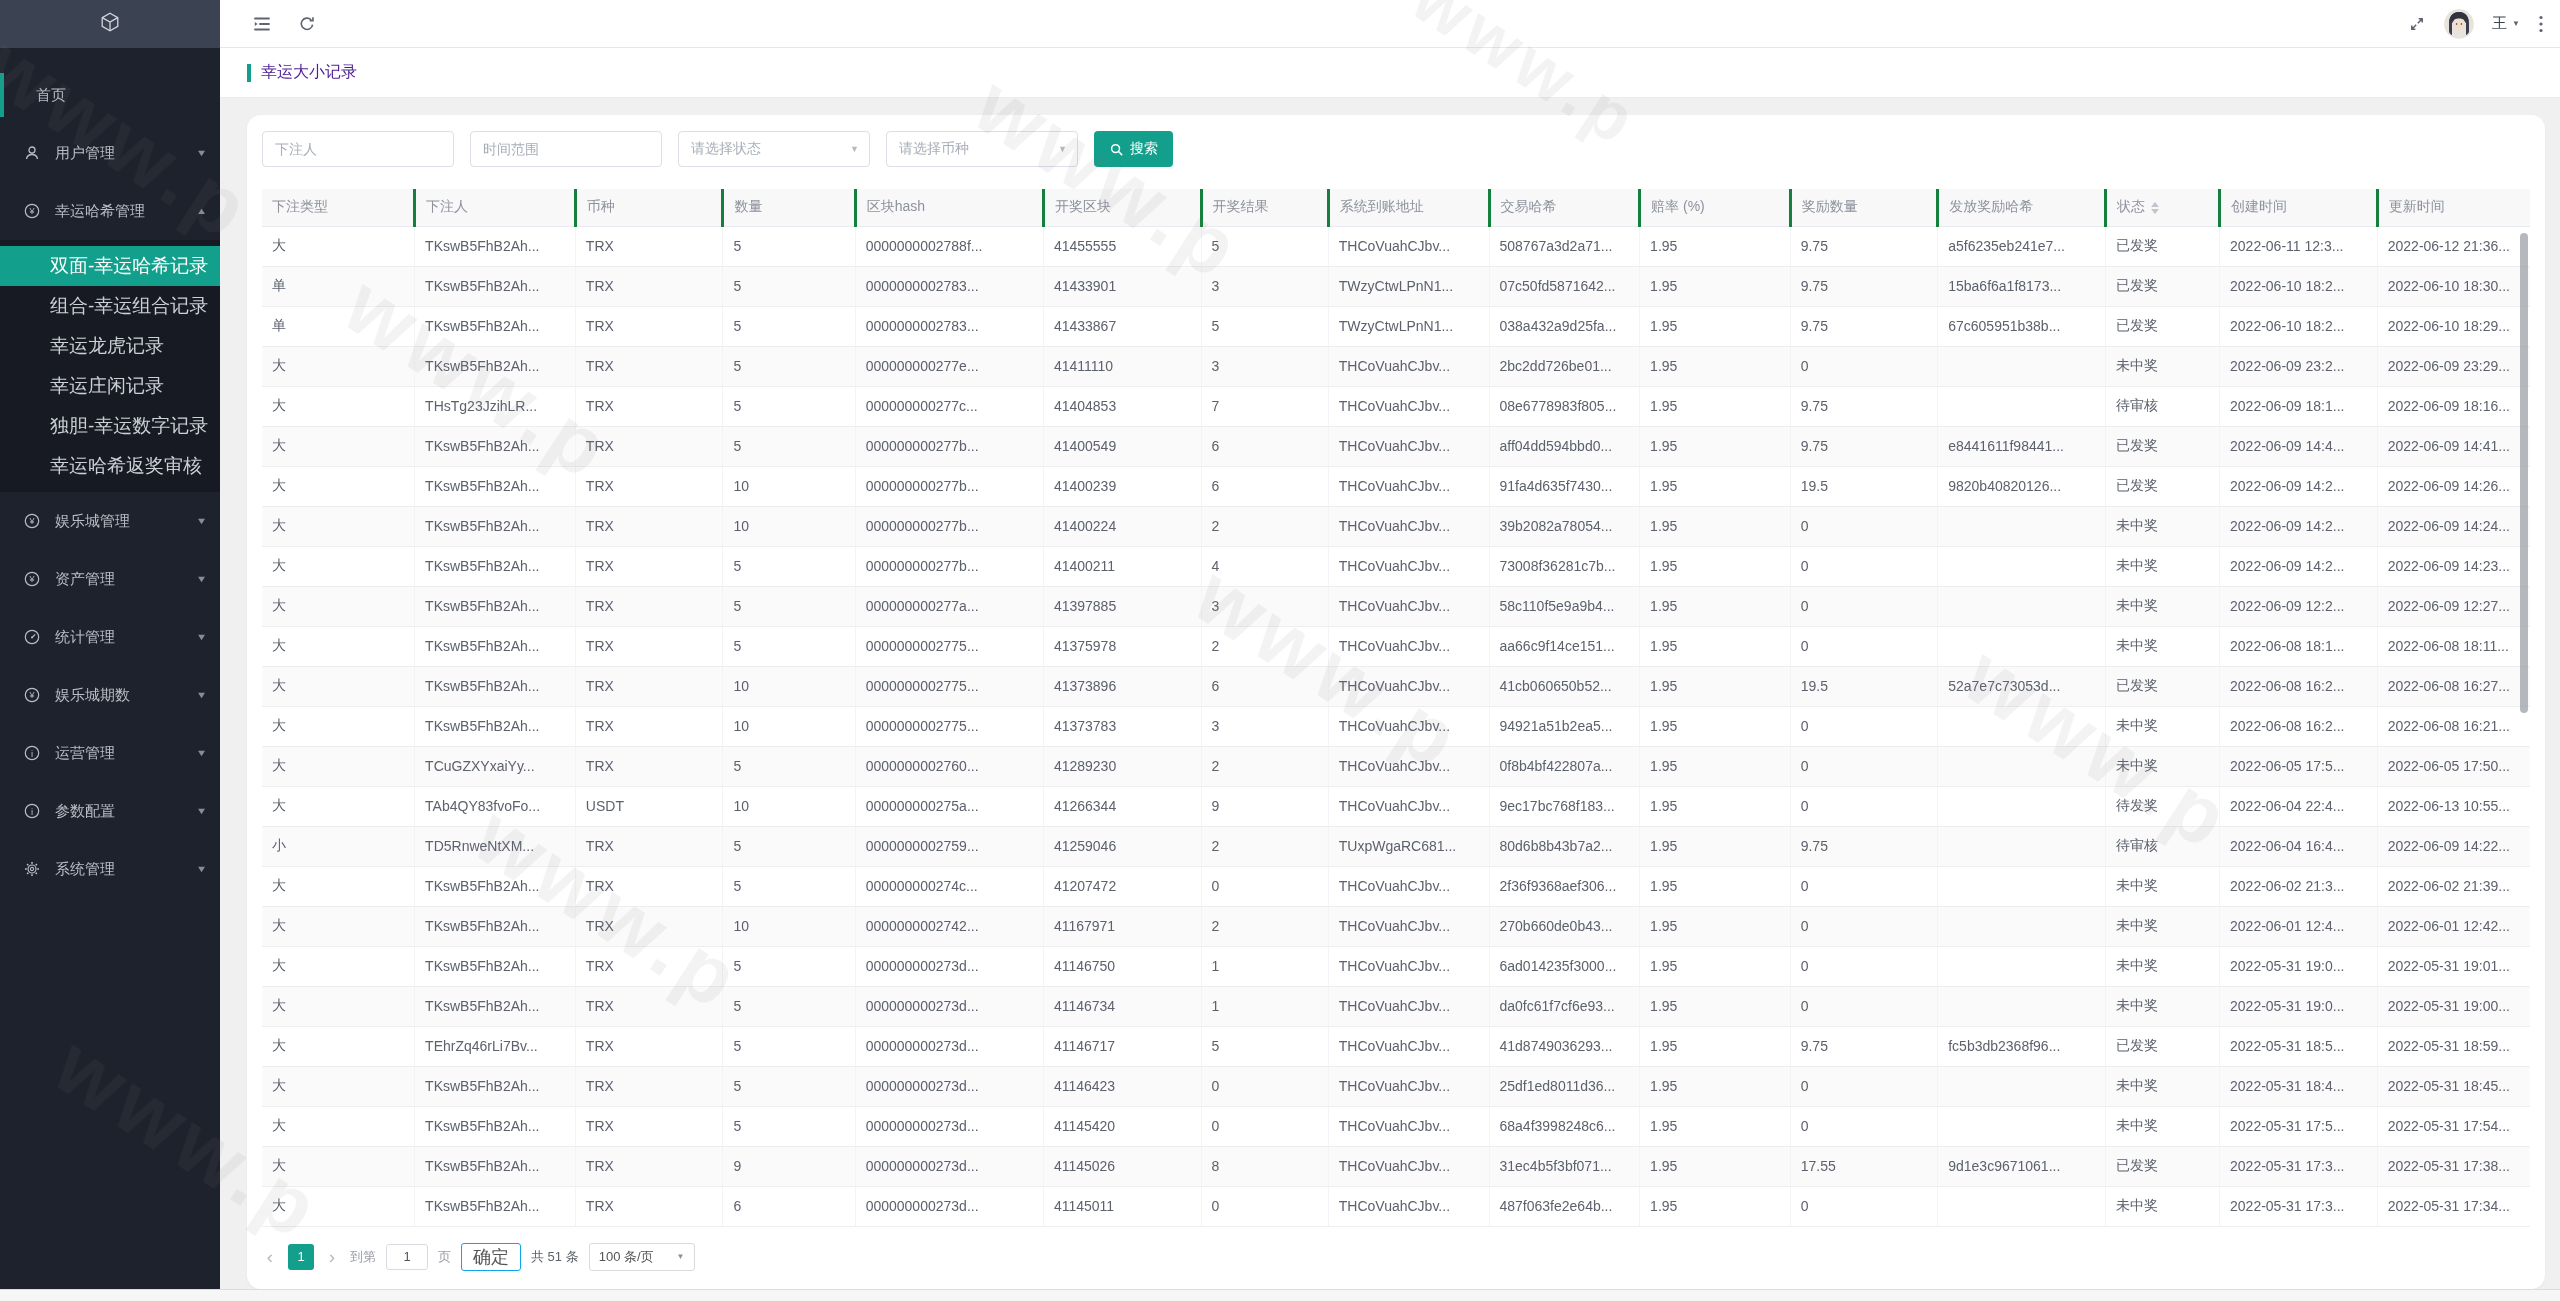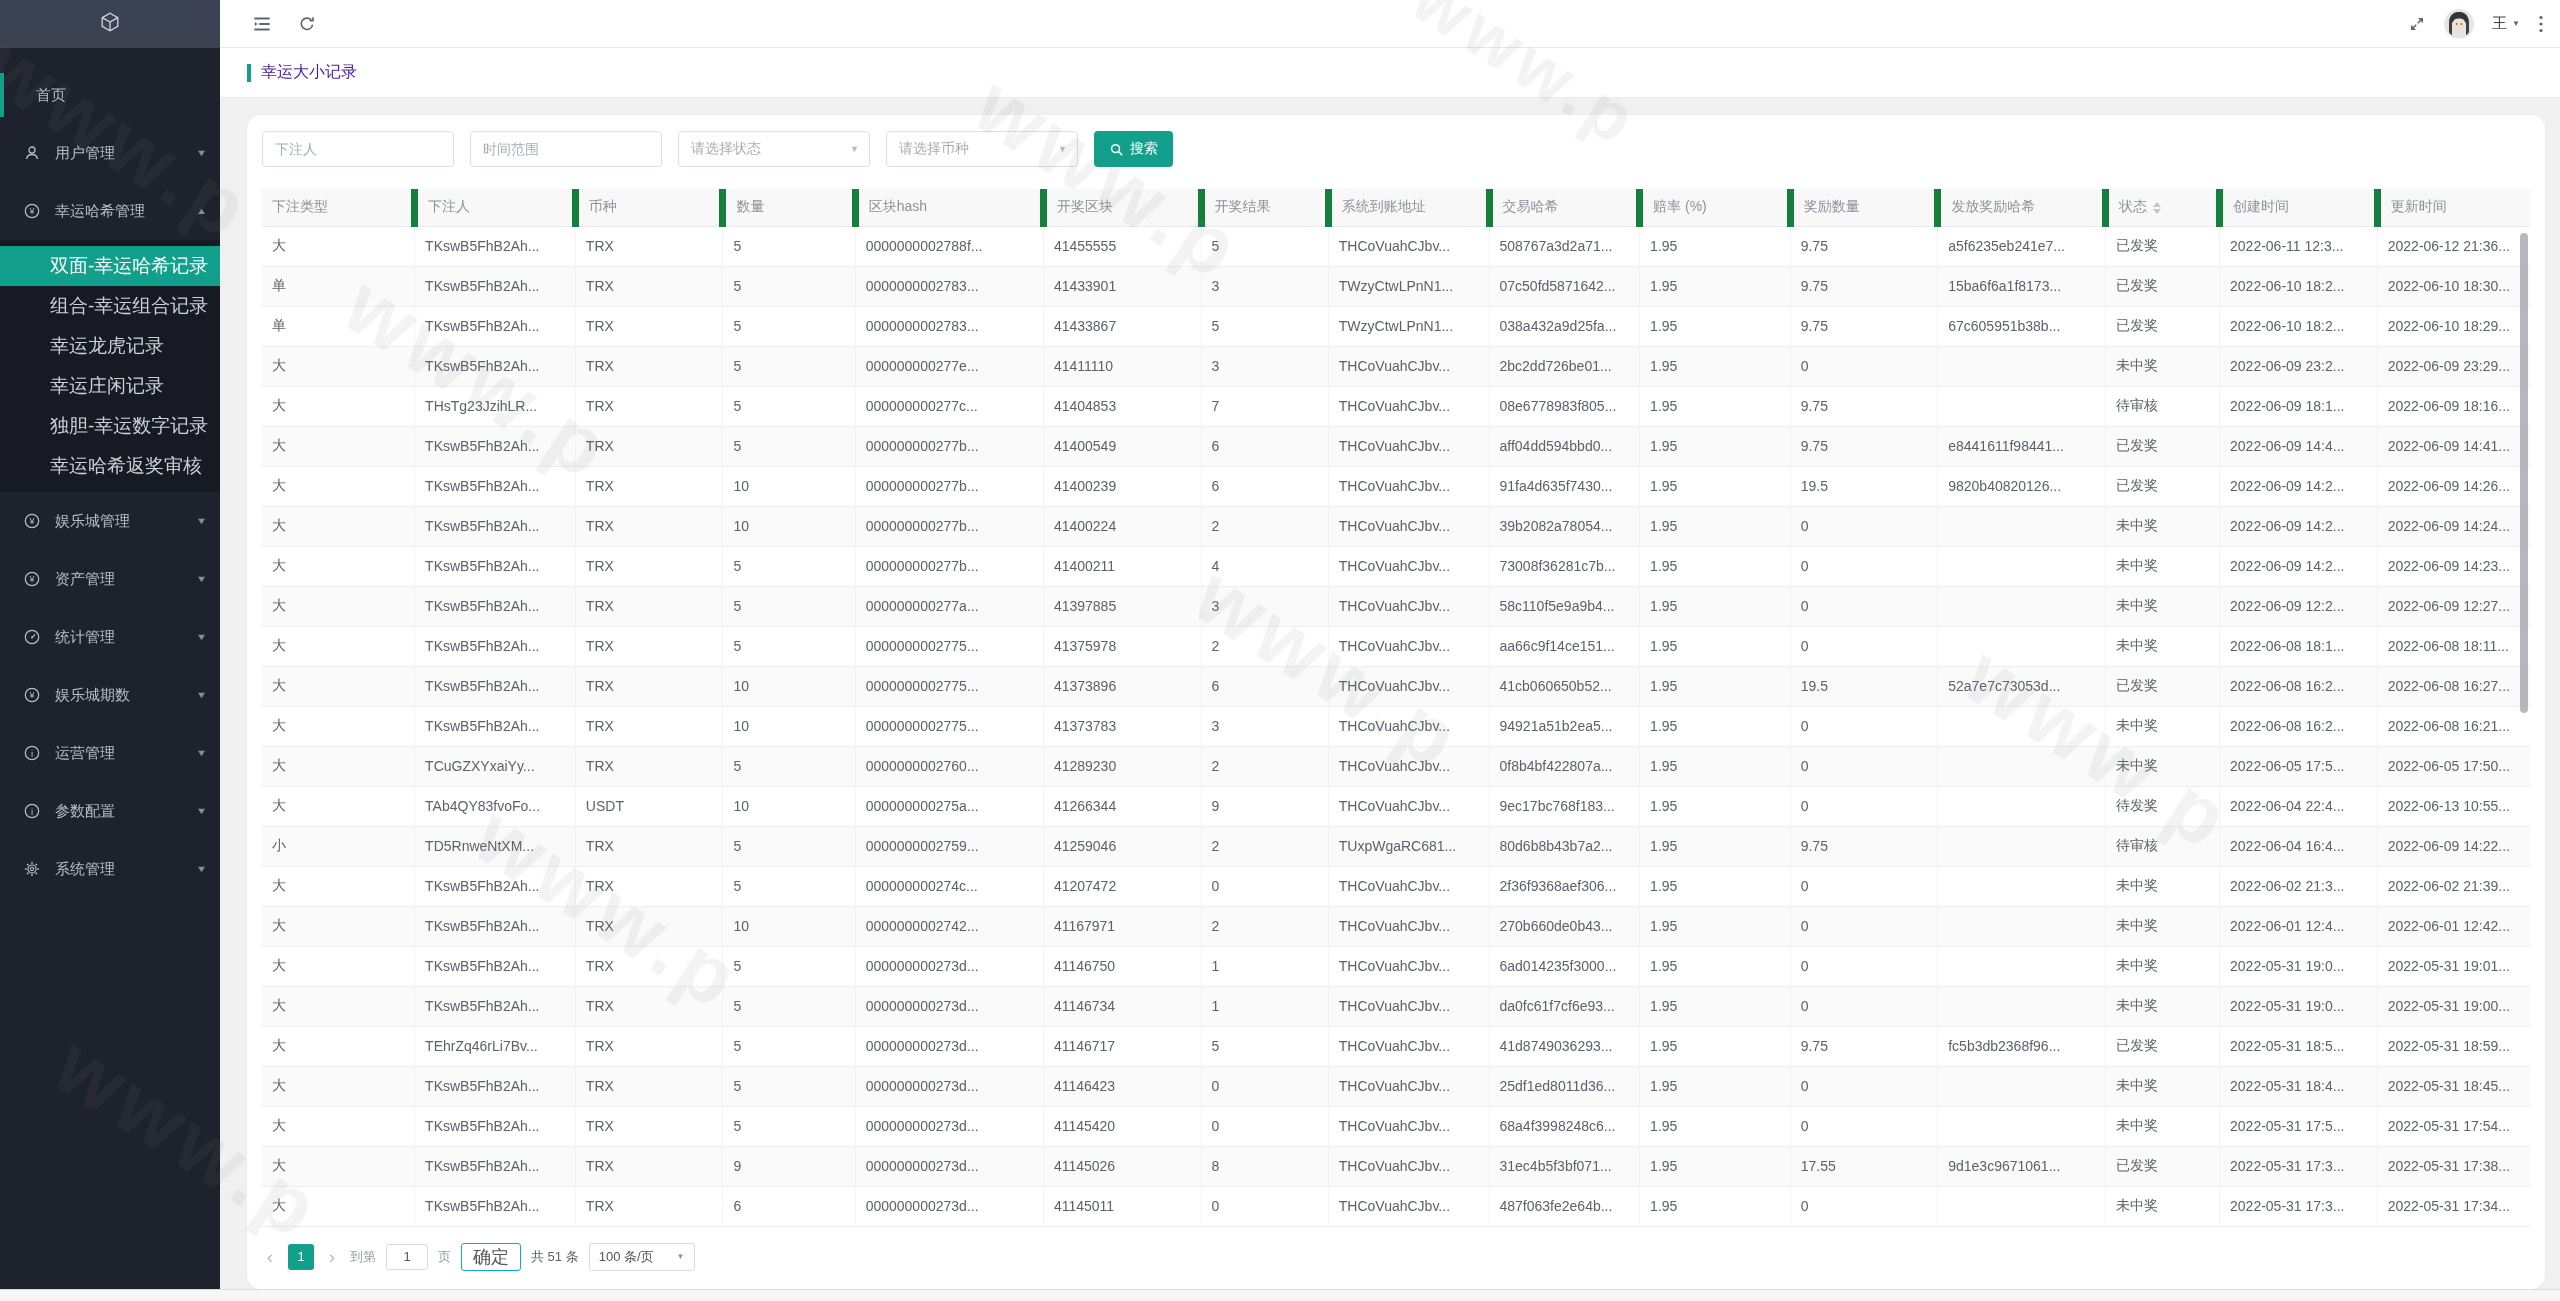--- a/index.html
+++ b/index.html
@@ -41,21 +41,21 @@
   ::placeholder{color:#a8aeb8;opacity:1}
   .f-select{width:192px;height:36px;border:1px solid #dcdfe6;border-radius:4px;background:#fff;display:flex;
       align-items:center;justify-content:space-between;padding:0 10px 0 12px;font-size:14px;color:#a8aeb8;cursor:pointer}
   .f-select .dn{font-size:9px;color:#b6bac2}
   .search-btn{height:36px;padding:0 15px;background:var(--accent);color:#fff;border:none;border-radius:4px;
       font-size:14px;display:flex;align-items:center;gap:6px;cursor:pointer}
   
   .table-wrap{position:relative}
   table{border-collapse:collapse;table-layout:fixed;width:100%}
   th{background:#f8f8f9;color:#8d929c;font-weight:normal;font-size:14px;text-align:left;height:37px;
-     padding:0 10px;border-bottom:1px solid #e9ebf0;border-right:7px solid #15803d;white-space:nowrap;overflow:hidden}
+     padding:0 10px;border-bottom:1px solid #e9ebf0;border-right:3px solid #15803d;white-space:nowrap;overflow:hidden}
   td{color:#5c616c;font-size:14px;height:40px;padding:0 10px;border-bottom:1px solid #edeef2;
      border-right:1px solid #f3f4f6;white-space:nowrap;overflow:hidden}
   th:last-child,td:last-child{border-right:none}
   tr.stripe td{background:#fafafa}
   th:nth-child(1){width:150px}th:nth-child(2){width:158px}th:nth-child(3){width:145px}
   th:nth-child(4){width:130px}th:nth-child(5){width:185px}th:nth-child(6){width:155px}
   th:nth-child(7){width:125px}th:nth-child(8){width:158px}th:nth-child(9){width:148px}
   th:nth-child(10){width:148px}th:nth-child(11){width:145px}th:nth-child(12){width:165px}
   th:nth-child(13){width:112px}th:nth-child(14){width:155px}th:nth-child(15){width:150px}
   .sort{display:inline-flex;flex-direction:column;margin-left:6px;vertical-align:middle;cursor:pointer}

